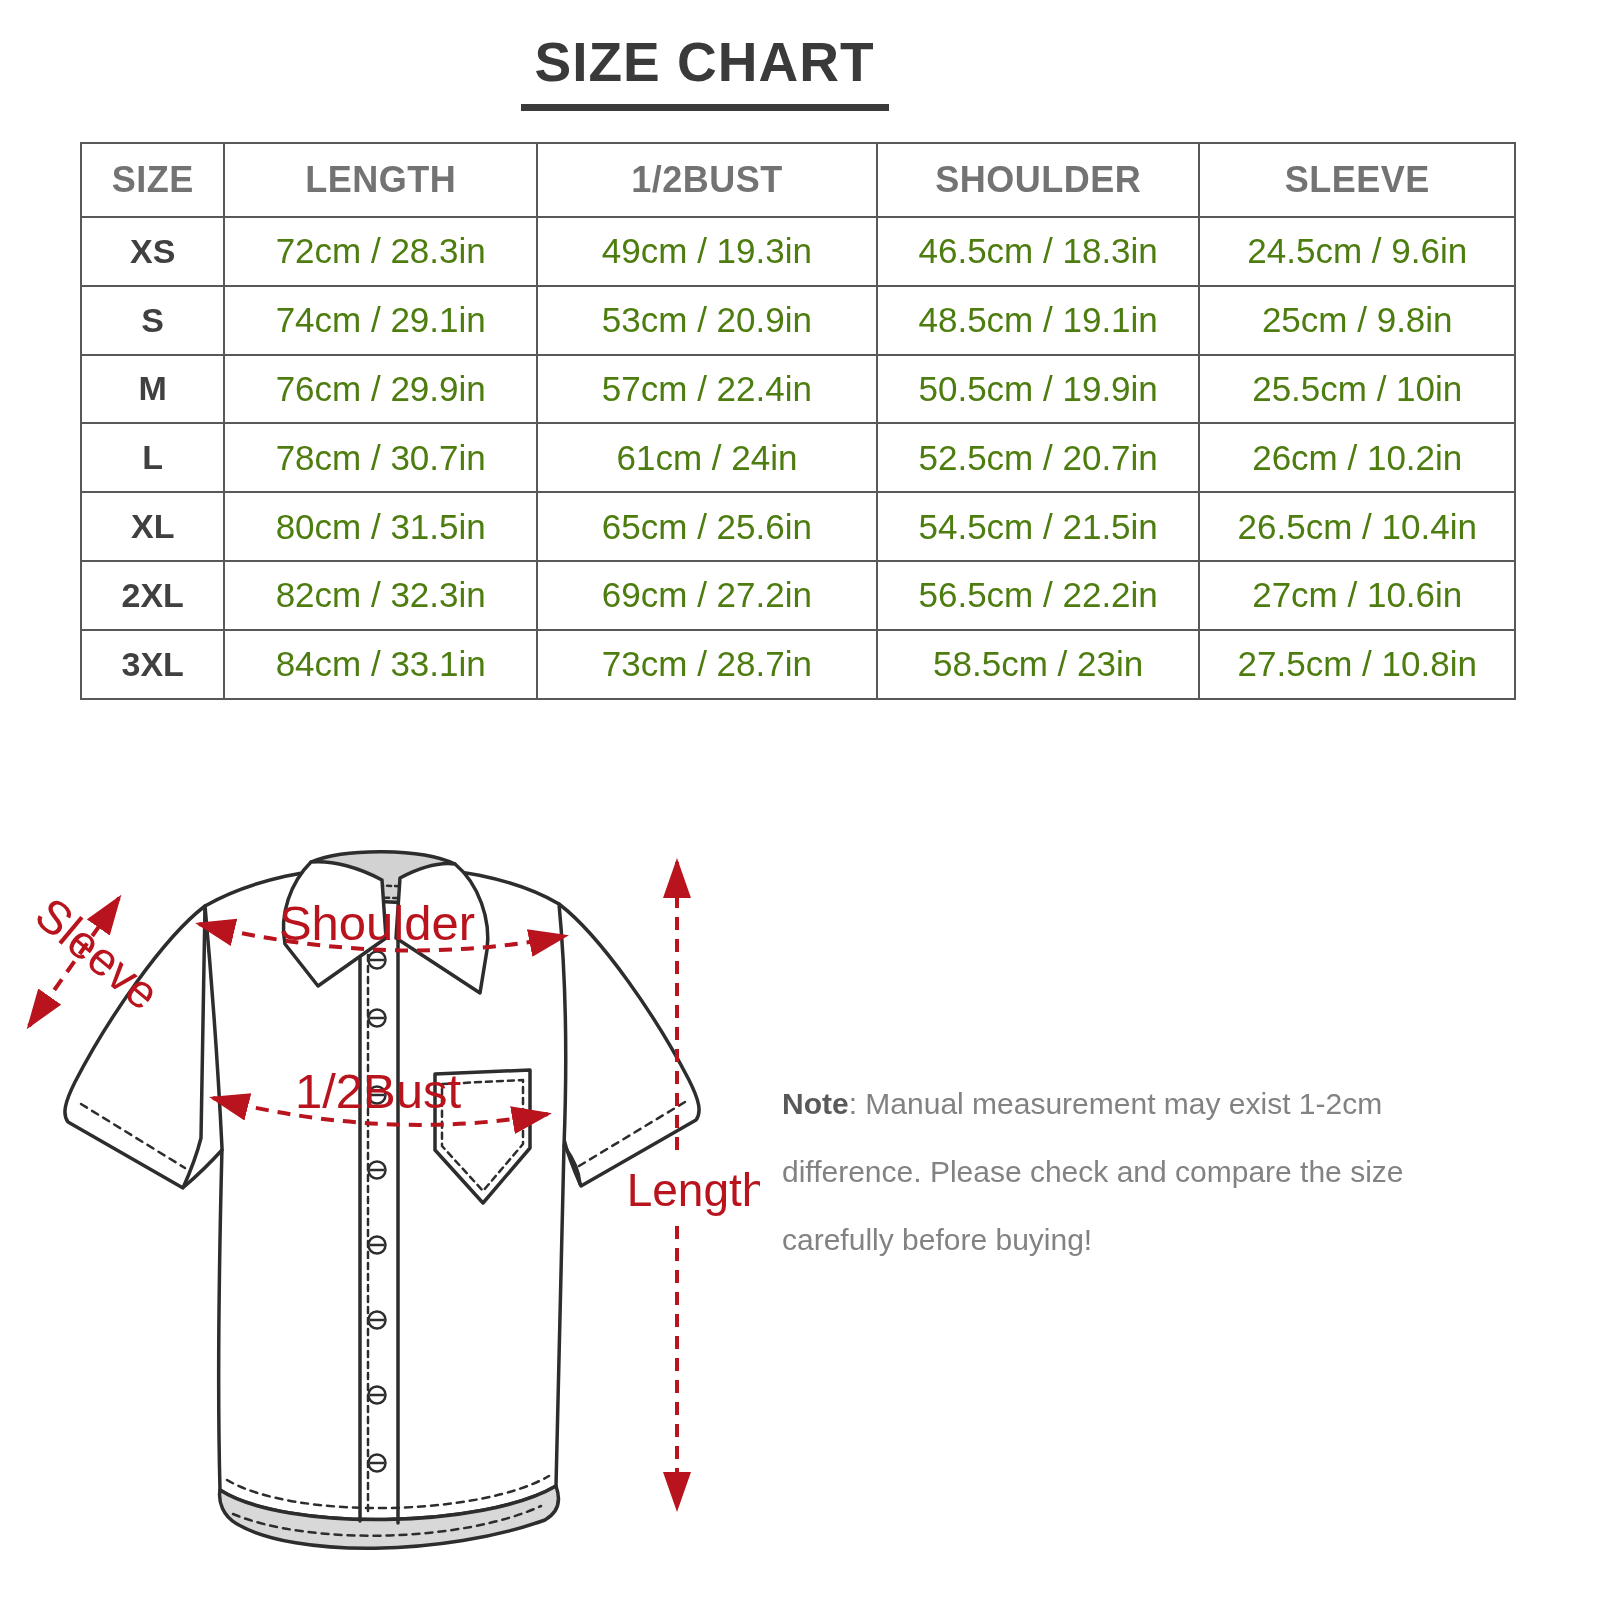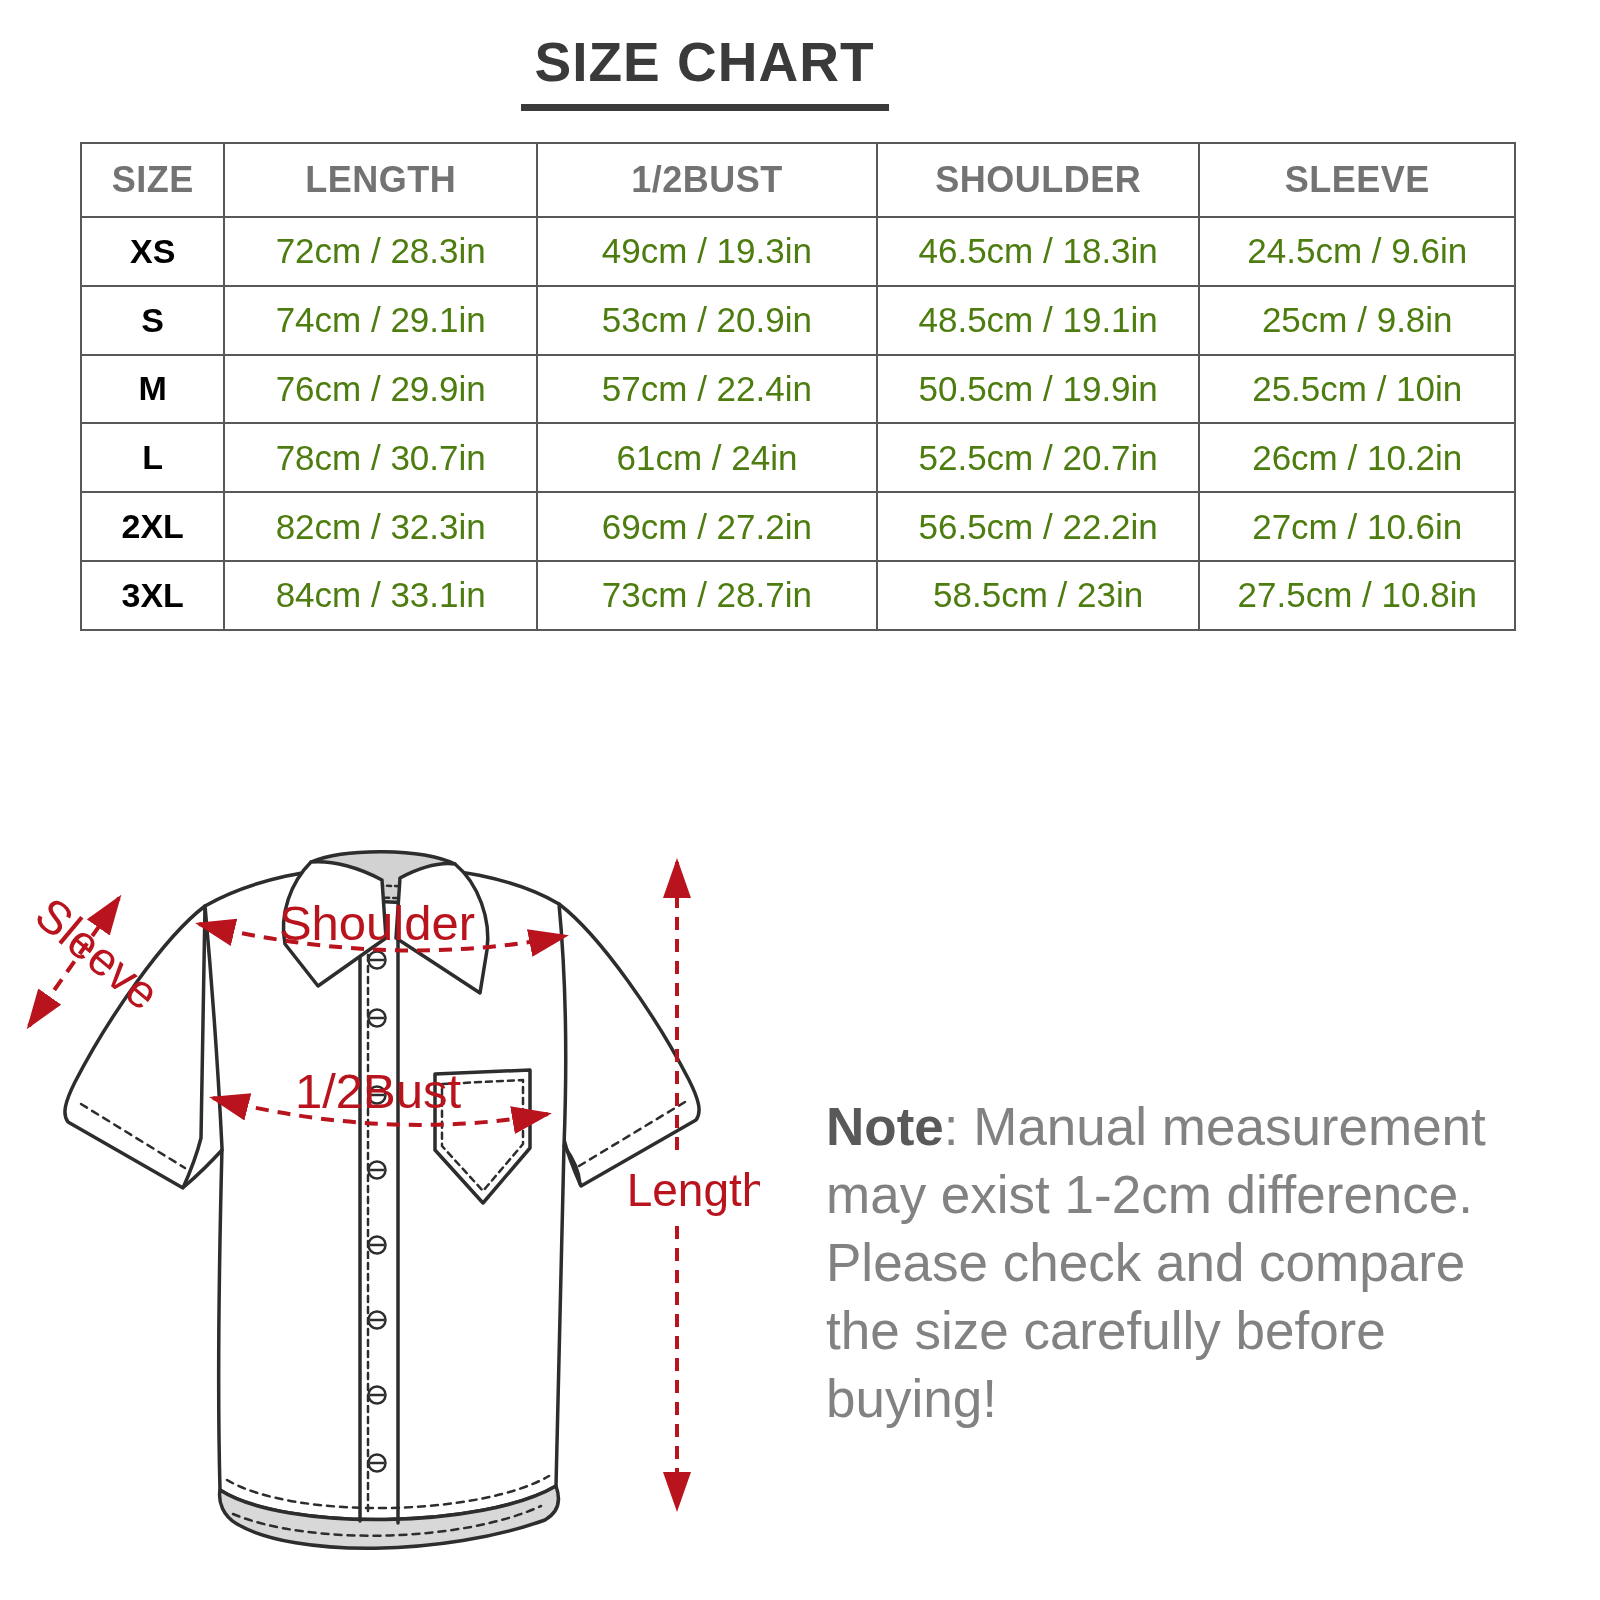--- a/index.html
+++ b/index.html
@@ -25,42 +25,42 @@
   table.size-table th,table.size-table td{
     border:2px solid #585858;text-align:center;vertical-align:middle;
     padding:0;
   }
   table.size-table thead tr{height:74px;}
   table.size-table tbody tr{height:68.8px;}
   table.size-table thead th{
     font-size:36px;font-weight:bold;color:#737373;letter-spacing:.5px;
   }
   table.size-table tbody th{
-    font-size:34px;font-weight:bold;color:#000000;
+    font-size:34px;font-weight:bold;color:#404040;
   }
   table.size-table tbody td{
     font-size:35px;font-weight:normal;color:#4d7c0f;
   }
   col.c-size{width:10%;}
   col.c-length{width:21.8%;}
   col.c-bust{width:23.7%;}
   col.c-shoulder{width:22.5%;}
   col.c-sleeve{width:22%;}
   
   .diagram{
     position:absolute;left:15px;top:818px;width:745px;height:785px;
   }
   .red-label{
     font-family:"Liberation Sans","DejaVu Sans",sans-serif;
     fill:#b9131d;
   }
   
   .note{
-    position:absolute;left:826px;top:1040px;width:690px;
-    font-size:53px;line-height:68px;color:#828282;
+    position:absolute;left:782px;top:1040px;width:690px;
+    font-size:30px;line-height:68px;color:#828282;
   }
   .note .note-label{font-weight:bold;color:#595959;}
 </style>
 </head>
 <body>
 
 <div class="title-wrap">
   <div class="title">SIZE CHART</div>
 </div>
 
@@ -104,20 +104,27 @@
         <td>25.5cm / 10in</td>
       </tr>
       <tr>
         <th>L</th>
         <td>78cm / 30.7in</td>
         <td>61cm / 24in</td>
         <td>52.5cm / 20.7in</td>
         <td>26cm / 10.2in</td>
       </tr>
       <tr>
+        <th>XL</th>
+        <td>80cm / 31.5in</td>
+        <td>65cm / 25.6in</td>
+        <td>54.5cm / 21.5in</td>
+        <td>26.5cm / 10.4in</td>
+      </tr>
+      <tr>
         <th>2XL</th>
         <td>82cm / 32.3in</td>
         <td>69cm / 27.2in</td>
         <td>56.5cm / 22.2in</td>
         <td>27cm / 10.6in</td>
       </tr>
       <tr>
         <th>3XL</th>
         <td>84cm / 33.1in</td>
         <td>73cm / 28.7in</td>

